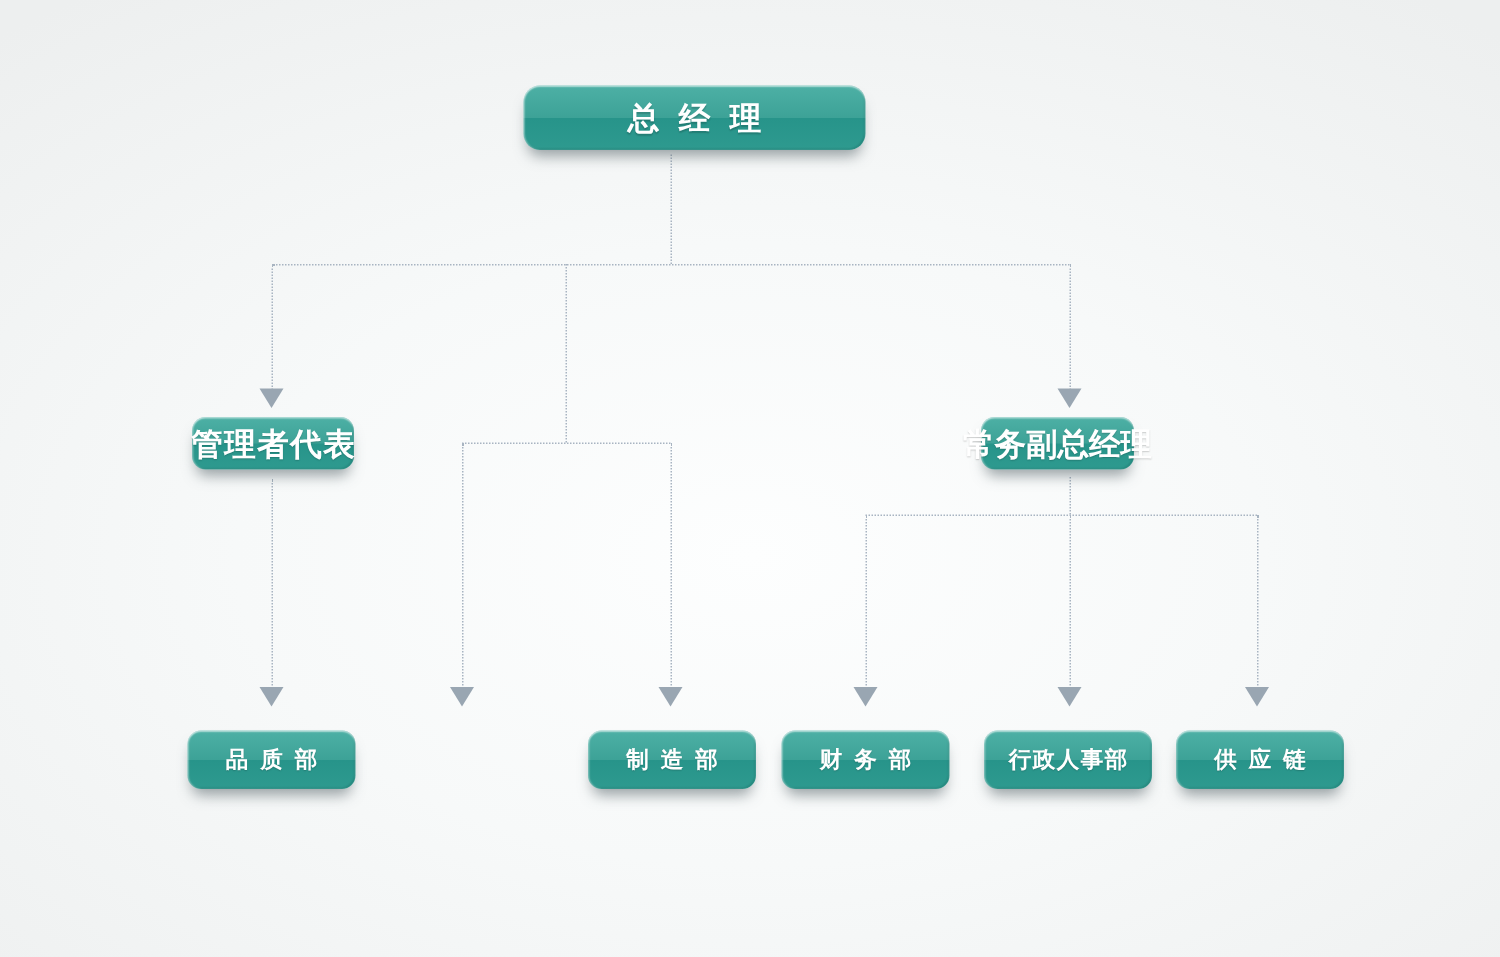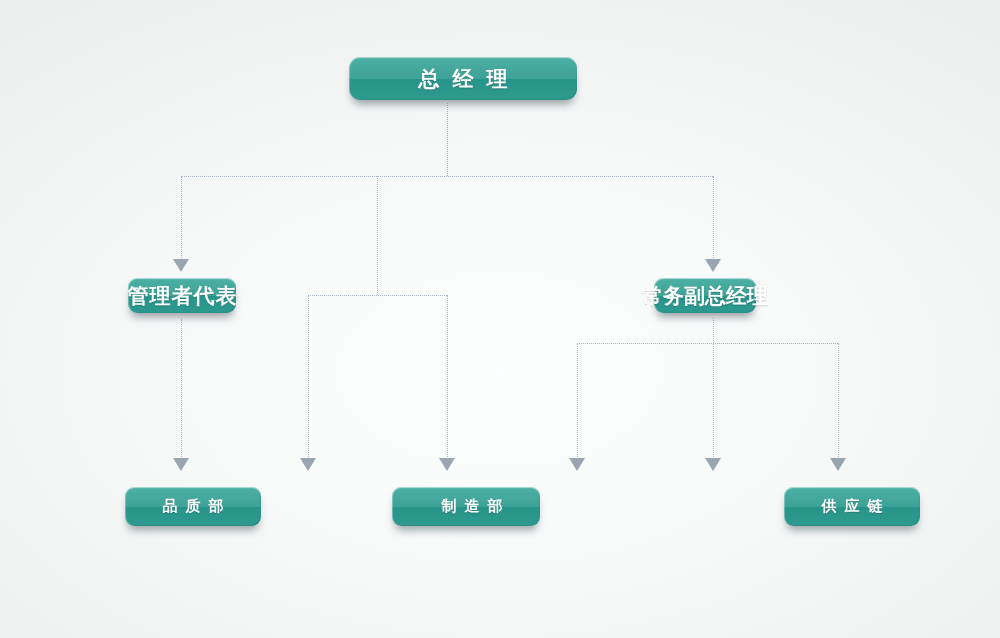--- a/index.html
+++ b/index.html
@@ -23,24 +23,24 @@
     white-space:nowrap;
   }
   .node span{display:inline-block;}
   .node-root{left:349px;top:57px;width:228px;height:43px;font-size:21px;border-radius:11px;}
   .node-root span{letter-spacing:13px;margin-right:-13px;}
   .node-l2{top:278px;height:35px;font-size:21px;}
   .node-mgr{left:128px;width:108px;}
   .node-mgr span{letter-spacing:1px;margin-right:-1px;}
   .node-dep{left:654px;width:102px;}
   .node-dep span{letter-spacing:0px;}
-  .node-d{top:487px;height:39px;width:136px;font-size:15px;}
+  .node-d{top:487px;height:39px;width:112px;font-size:15px;}
   .sp3 span{letter-spacing:8px;margin-right:-8px;}
   .sp5 span{letter-spacing:1px;margin-right:-1px;}
-  .d1{left:125px;} .d2{left:253px;} .d3{left:392px;padding-left:12px;}
+  .d1{left:125px;} .d2{left:253px;} .d3{left:392px;}
   .d4{left:521px;} .d5{left:656px;} .d6{left:784px;}
   
   .vline{position:absolute;width:0;border-left:1px dotted #a8b4c1;}
   .hline{position:absolute;height:0;border-top:1px dotted #a8b4c1;}
   .arrow{
     position:absolute;width:0;height:0;
     border-left:8px solid transparent;border-right:8px solid transparent;
     border-top:13px solid #99a6b2;
   }
 </style>
@@ -87,17 +87,23 @@
   <div class="node node-l2 node-dep">
     <span>常务副总经理</span>
   </div>
 
   <div class="node node-d sp3 d1">
     <span>品质部</span>
   </div>
   <div class="node node-d sp3 d3">
     <span>制造部</span>
   </div>
+  <div class="node node-d sp3 d4">
+    <span>财务部</span>
+  </div>
+  <div class="node node-d sp5 d5">
+    <span>行政人事部</span>
+  </div>
   <div class="node node-d sp3 d6">
     <span>供应链</span>
   </div>
 
 </div>
 
 </body></html>

